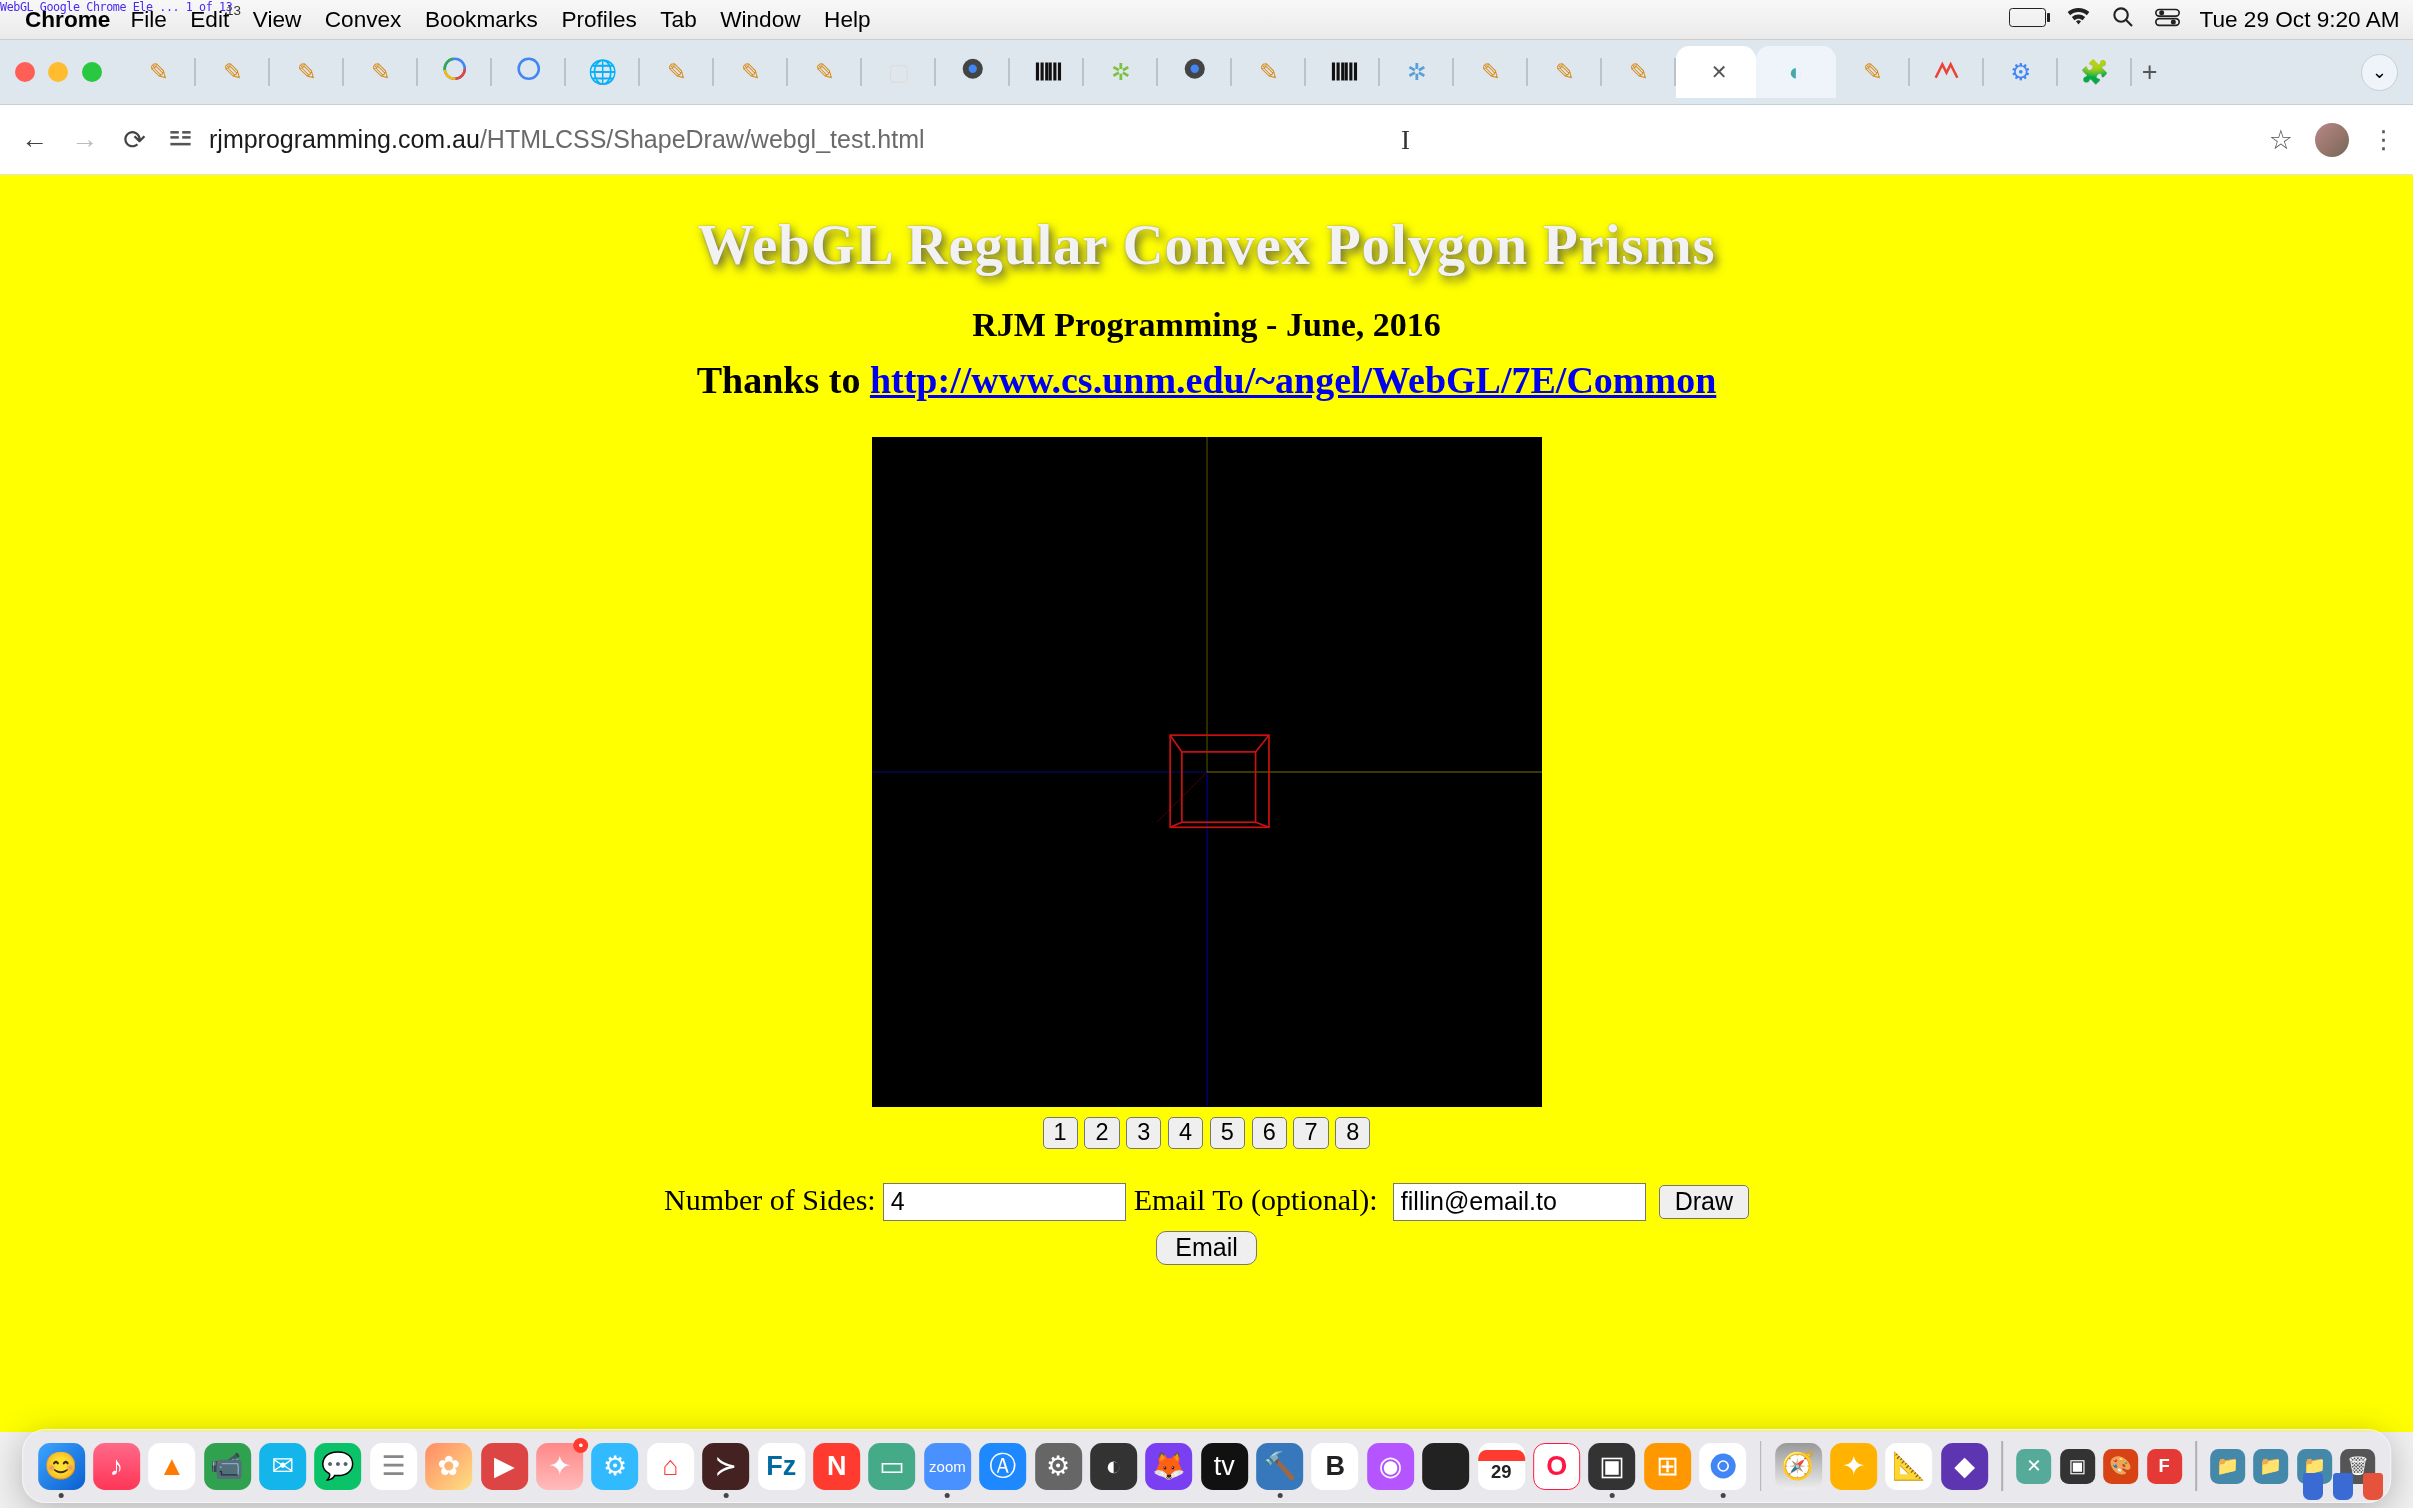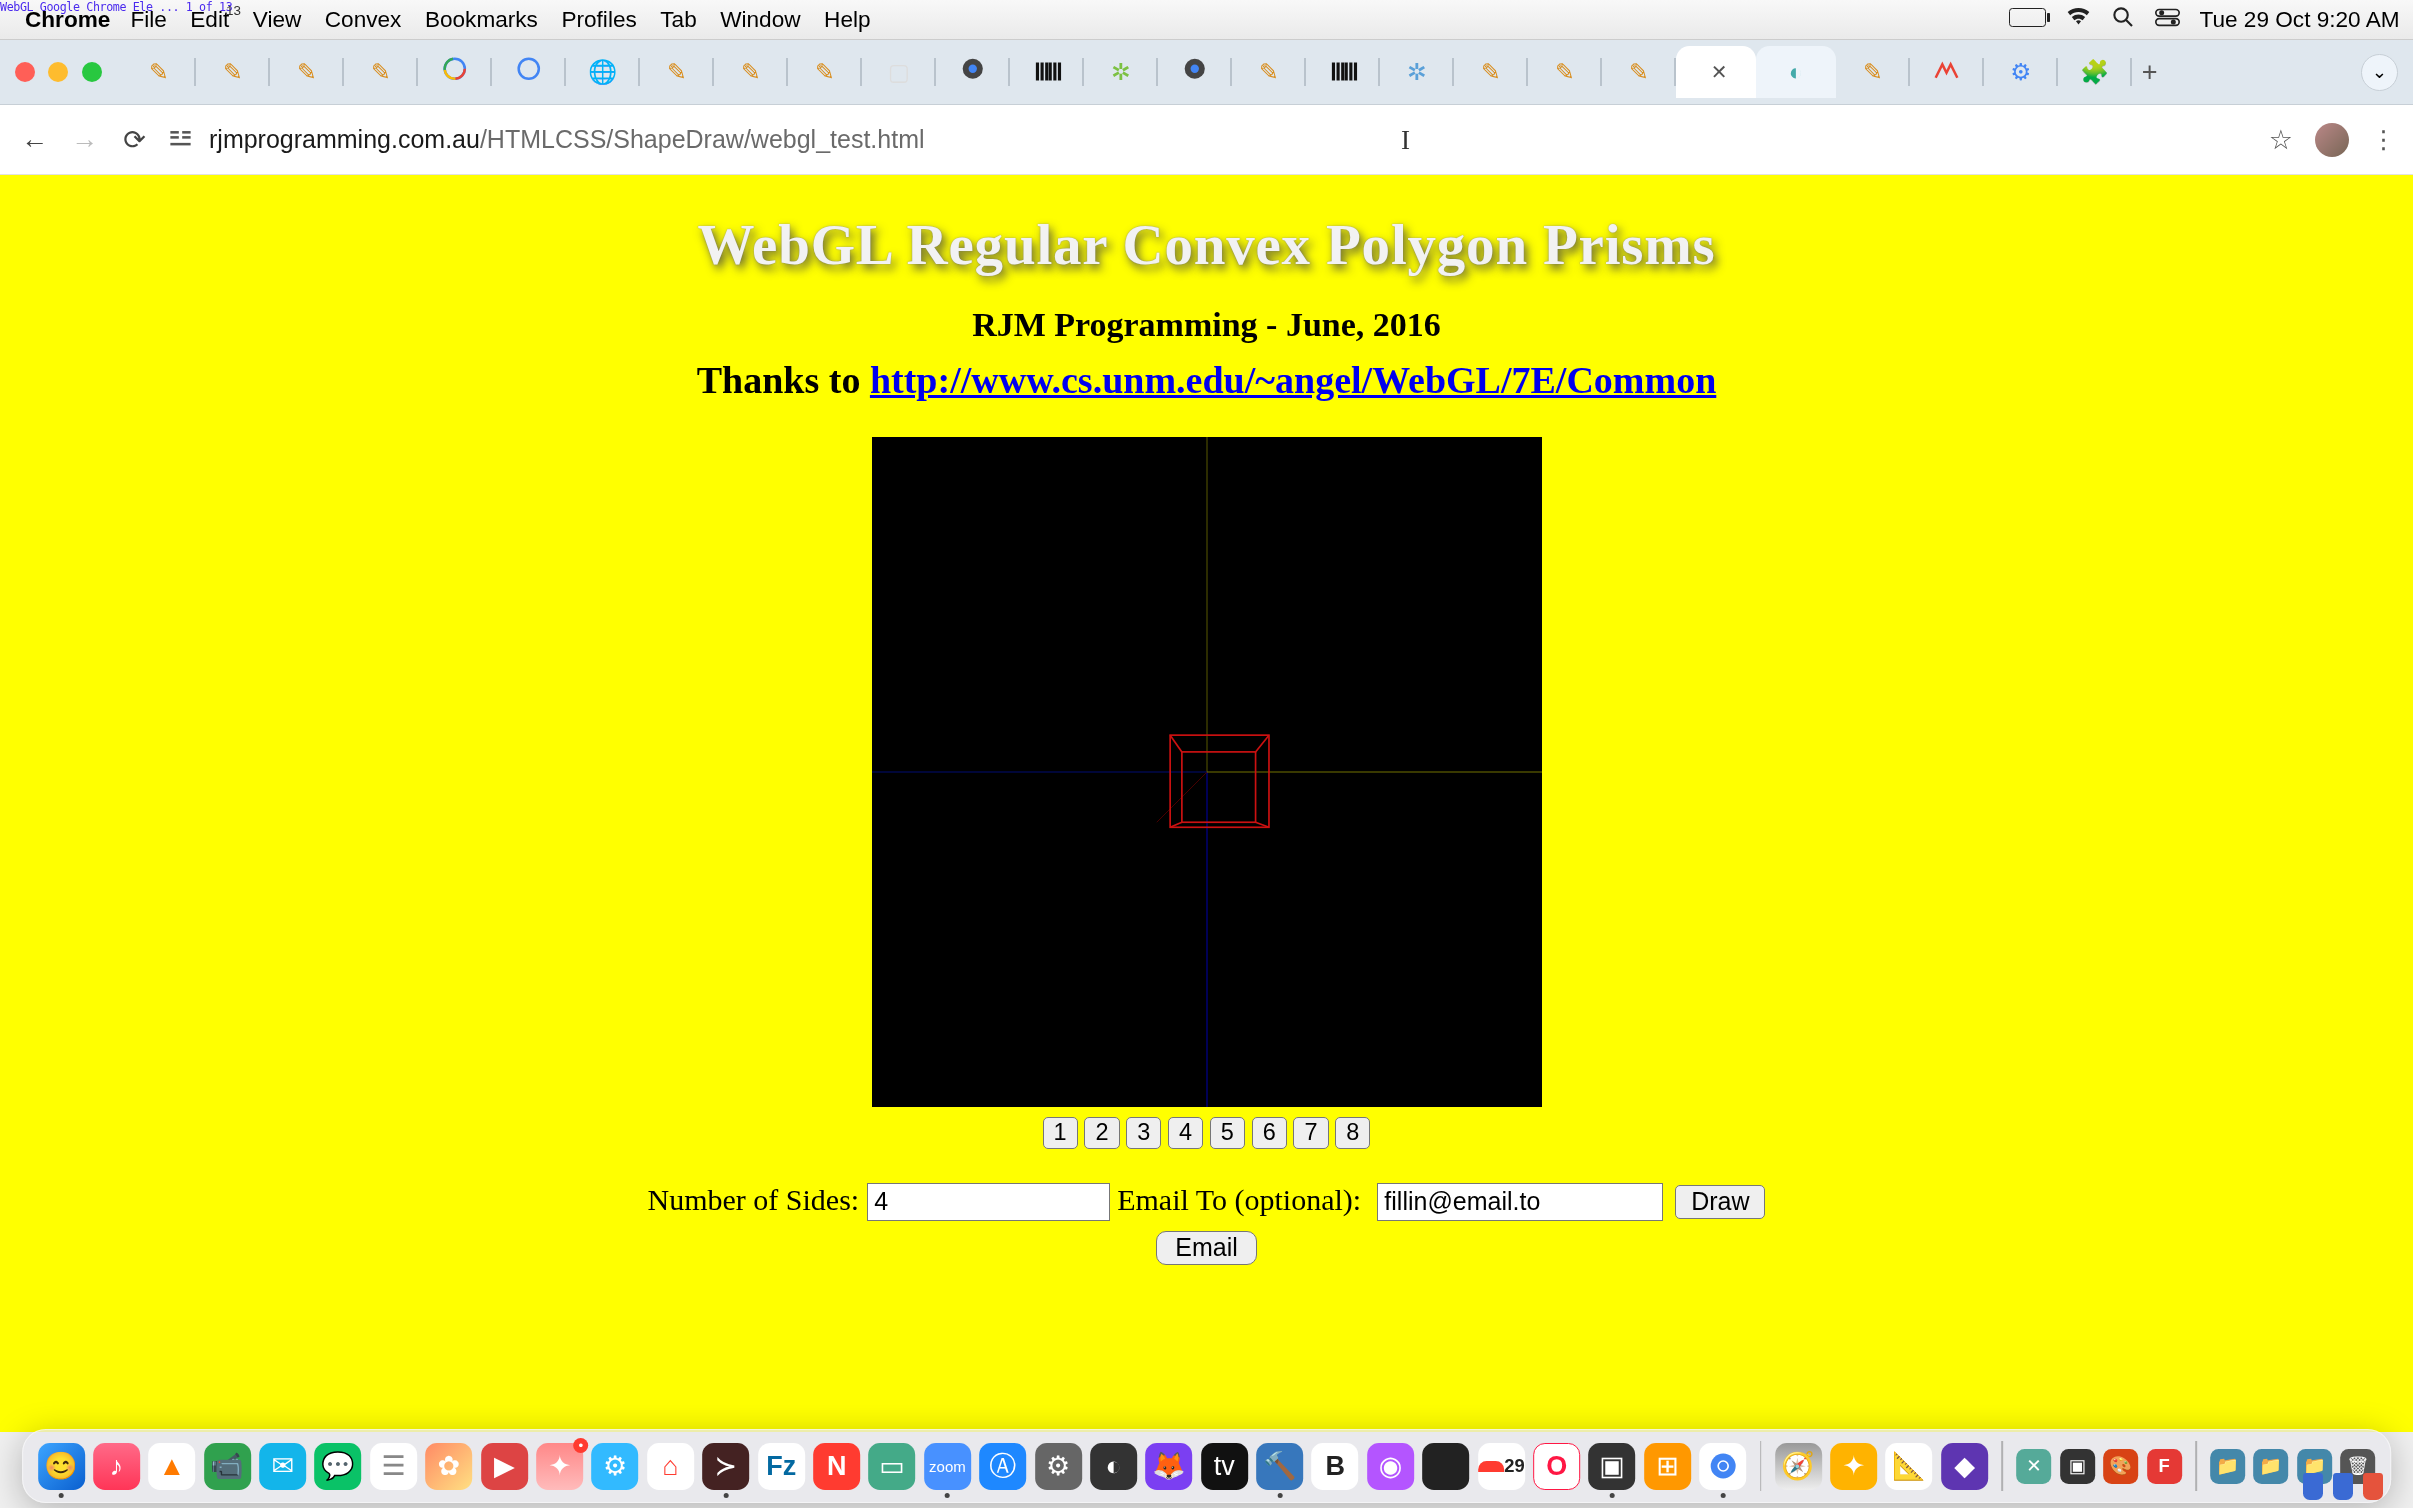--- a/index.html
+++ b/index.html
@@ -153,21 +153,21 @@
 .formrow{
   margin-top: 34px;
   font-size: 30px;
 }
 .formrow label{ font-family:"Times New Roman", serif;}
 .formrow input[type=text], .formrow input[type=number]{
   font-size:25px; padding:3.4px 6.7px; border:1.7px solid #777;
   background:#fff; font-family:-apple-system, sans-serif;
 }
 .formrow input.n{ width:243px;}
-.formrow input.e{ width:286px;margin-left:8px;}
+.formrow input.e{ width:253px;margin-left:8px;}
 .formrow button{
   font-size:25px; padding:1.7px 15px; margin-left:5px;
   background:#efefef;border:1.7px solid #777;border-radius:5px;
   font-family:-apple-system, sans-serif;
 }
 .emailrow{ margin-top:10px;}
 .emailrow button{
   font-size:25px;padding:1.7px 18.4px;background:#efefef;
   border:1.7px solid #777;border-radius:10px;font-family:-apple-system, sans-serif;
 }
@@ -472,21 +472,21 @@
   <div class="dockicon" style="background:#666">⚙</div>
   <div class="dockicon" style="background:#333">◐</div>
   <div class="dockicon" style="background:#7b3ff2">🦊</div>
   <div class="dockicon" style="background:#111">tv</div>
   <div class="dockicon" style="background:#3777bc">🔨<span class="dot"></span></div>
   <div class="dockicon" style="background:#fff;color:#222">
       <b>B</b>
     </div>
   <div class="dockicon" style="background:#b455ff">◉</div>
   <div class="dockicon" style="background:#222"></div>
-  <div class="dockicon" style="background:#fff;color:#ff3b30;flex-direction:row;font-size:11.7px">
+  <div class="dockicon" style="background:#fff;color:#ff3b30;flex-direction:column;font-size:11.7px">
       <span style="background:#ff3b30;color:#fff;width:100%;border-radius:8.4px 8.4px 0 0;font-size:10px">&nbsp;</span>
       <b style="font-size:18.4px;color:#222">29</b>
     </div>
   <div class="dockicon" style="background:#fff;color:#ff1744;border:1.7px solid #ff1744">
       <b>O</b>
     </div>
   <div class="dockicon" style="background:#333;color:#fff">▣<span class="dot"></span></div>
   <div class="dockicon" style="background:#ff9800">⊞</div>
   <div class="dockicon" style="background:#fff">
       <svg width="30" height="30" viewBox="0 0 36 36">

